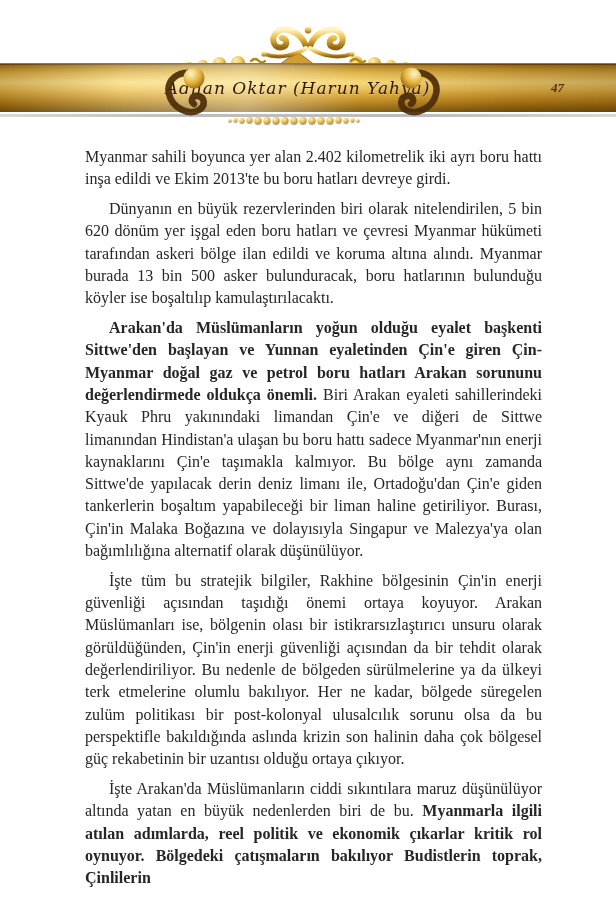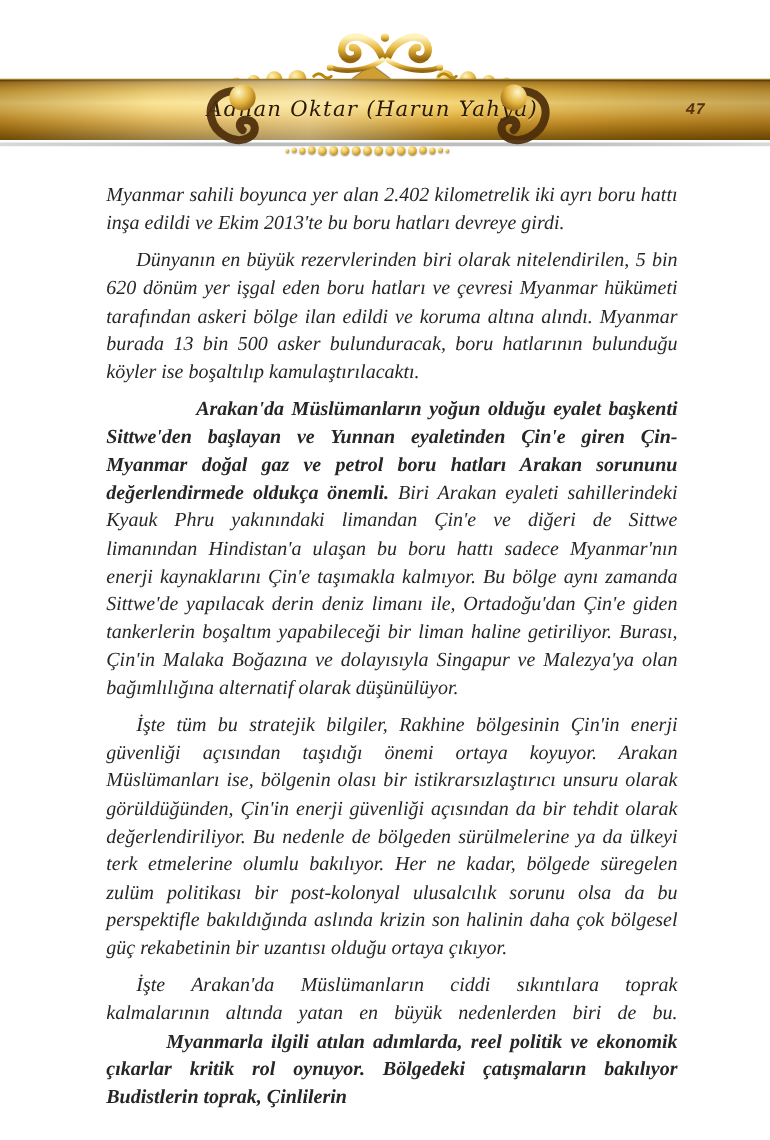--- a/index.html
+++ b/index.html
@@ -39,21 +39,21 @@
     position:absolute;top:50%;left:50%;
     transform:translate(-50%,-50%);
     margin-left:-10px;
     font-family:"DejaVu Serif", serif;
     font-style:italic;font-size:17px;letter-spacing:1px;
     color:#2b1a06;white-space:nowrap;
     text-shadow:0 1px 0 rgba(255,235,160,.35);
   }
   .page-num{
     position:absolute;top:50%;right:52px;transform:translateY(-50%);
-    font-family:Liberation Mono, monospace;font-style:italic;
+    font-family:Liberation Serif, serif;font-style:italic;
     font-size:13px;font-weight:bold;color:#55300d;
   }
 
   
   .top-dots{
     position:absolute;top:46px;left:50%;transform:translateX(-50%);
     margin-left:-11px;width:420px;height:24px;
   }
   .dots-row{position:absolute;bottom:0;display:flex;align-items:flex-end;gap:5px;}
   .dots-left{right:calc(50% + 52px);}
@@ -83,25 +83,24 @@
   .center-flourish{position:absolute;top:24px;left:50%;margin-left:-59px;}
   .scroll{position:absolute;top:66px;}
   .scroll-left{left:163px;}
   .scroll-right{left:396px;transform:scaleX(-1);}
 
   
   .body-text{
     position:absolute;top:146px;left:85px;width:457px;
     font-size:16px;line-height:22.3px;color:#262626;
     text-align:justify;
-    font-style:italic;
   }
   .para{margin:0 0 7.5px 0;}
   .para.indent{text-indent:24px;}
-  .para .bold{font-weight:bold;margin-left:48px;}
+  .para .bold{font-weight:bold;}
 </style>
 </head>
 <body>
 
 <div class="page">
 
   <div class="header">
 
     <div class="top-dots">
       <div class="dots-row dots-left">
@@ -193,16 +192,16 @@
         <span class="bead" style="width: 4px; height: 4px;"></span>
         <span class="bead" style="width: 3px; height: 3px;"></span>
       </div>
   </div>
 
   <div class="body-text" id="body-text">
       <p class="para"><span>Myanmar sahili boyunca yer alan 2.402 kilometrelik iki ayrı boru hattı inşa edildi ve Ekim 2013'te bu boru hatları devreye girdi.</span></p>
       <p class="para indent"><span>Dünyanın en büyük rezervlerinden biri olarak nitelendirilen, 5 bin 620 dönüm yer işgal eden boru hatları ve çevresi Myanmar hükümeti tarafından askeri bölge ilan edildi ve koruma altına alındı. Myanmar burada 13 bin 500 asker bulunduracak, boru hatlarının bulunduğu köyler ise boşaltılıp kamulaştırılacaktı.</span></p>
       <p class="para indent"><span class="bold">Arakan'da Müslümanların yoğun olduğu eyalet başkenti Sittwe'den başlayan ve Yunnan eyaletinden Çin'e giren Çin-Myanmar doğal gaz ve petrol boru hatları Arakan sorununu değerlendirmede oldukça önemli. </span><span>Biri Arakan eyaleti sahillerindeki Kyauk Phru yakınındaki limandan Çin'e ve diğeri de Sittwe limanından Hindistan'a ulaşan bu boru hattı sadece Myanmar'nın enerji kaynaklarını Çin'e taşımakla kalmıyor. Bu bölge aynı zamanda Sittwe'de yapılacak derin deniz limanı ile, Ortadoğu'dan Çin'e giden tankerlerin boşaltım yapabileceği bir liman haline getiriliyor. Burası, Çin'in Malaka Boğazına ve dolayısıyla Singapur ve Malezya'ya olan bağımlılığına alternatif olarak düşünülüyor.</span></p>
       <p class="para indent"><span>İşte tüm bu stratejik bilgiler, Rakhine bölgesinin Çin'in enerji güvenliği açısından taşıdığı önemi ortaya koyuyor. Arakan Müslümanları ise, bölgenin olası bir istikrarsızlaştırıcı unsuru olarak görüldüğünden, Çin'in enerji güvenliği açısından da bir tehdit olarak değerlendiriliyor. Bu nedenle de bölgeden sürülmelerine ya da ülkeyi terk etmelerine olumlu bakılıyor. Her ne kadar, bölgede süregelen zulüm politikası bir post-kolonyal ulusalcılık sorunu olsa da bu perspektifle bakıldığında aslında krizin son halinin daha çok bölgesel güç rekabetinin bir uzantısı olduğu ortaya çıkıyor.</span></p>
-      <p class="para indent"><span>İşte Arakan'da Müslümanların ciddi sıkıntılara toprak kalmalarının altında yatan en büyük nedenlerden biri de bu. </span><span class="bold">Myanmarla ilgili atılan adımlarda, reel politik ve ekonomik çıkarlar kritik rol oynuyor. Bölgedeki çatışmaların bakılıyor Budistlerin toprak, Çinlilerin</span></p>
+      <p class="para indent"><span>İşte Arakan'da Müslümanların ciddi sıkıntılara maruz düşünülüyor altında yatan en büyük nedenlerden biri de bu. </span><span class="bold">Myanmarla ilgili atılan adımlarda, reel politik ve ekonomik çıkarlar kritik rol oynuyor. Bölgedeki çatışmaların bakılıyor Budistlerin toprak, Çinlilerin</span></p>
     </div>
 
 </div>
 
 </body></html>

